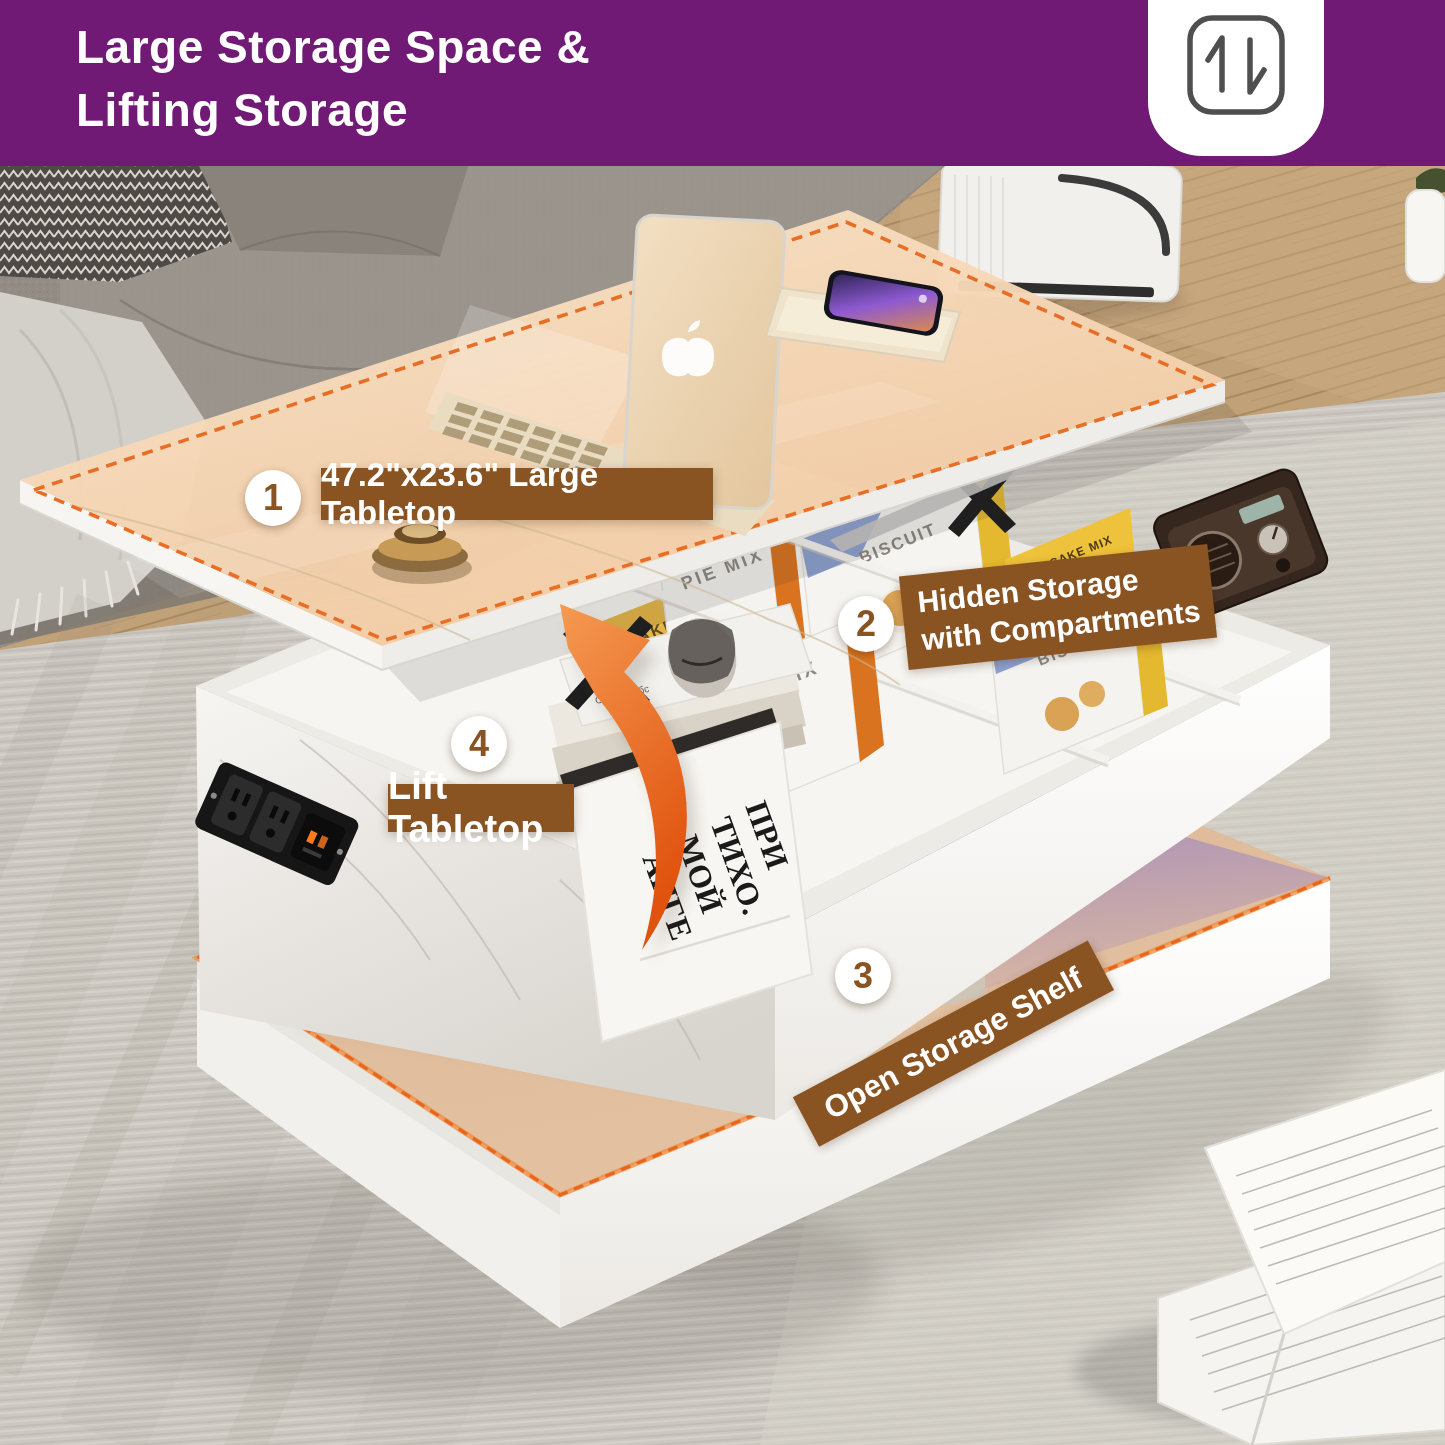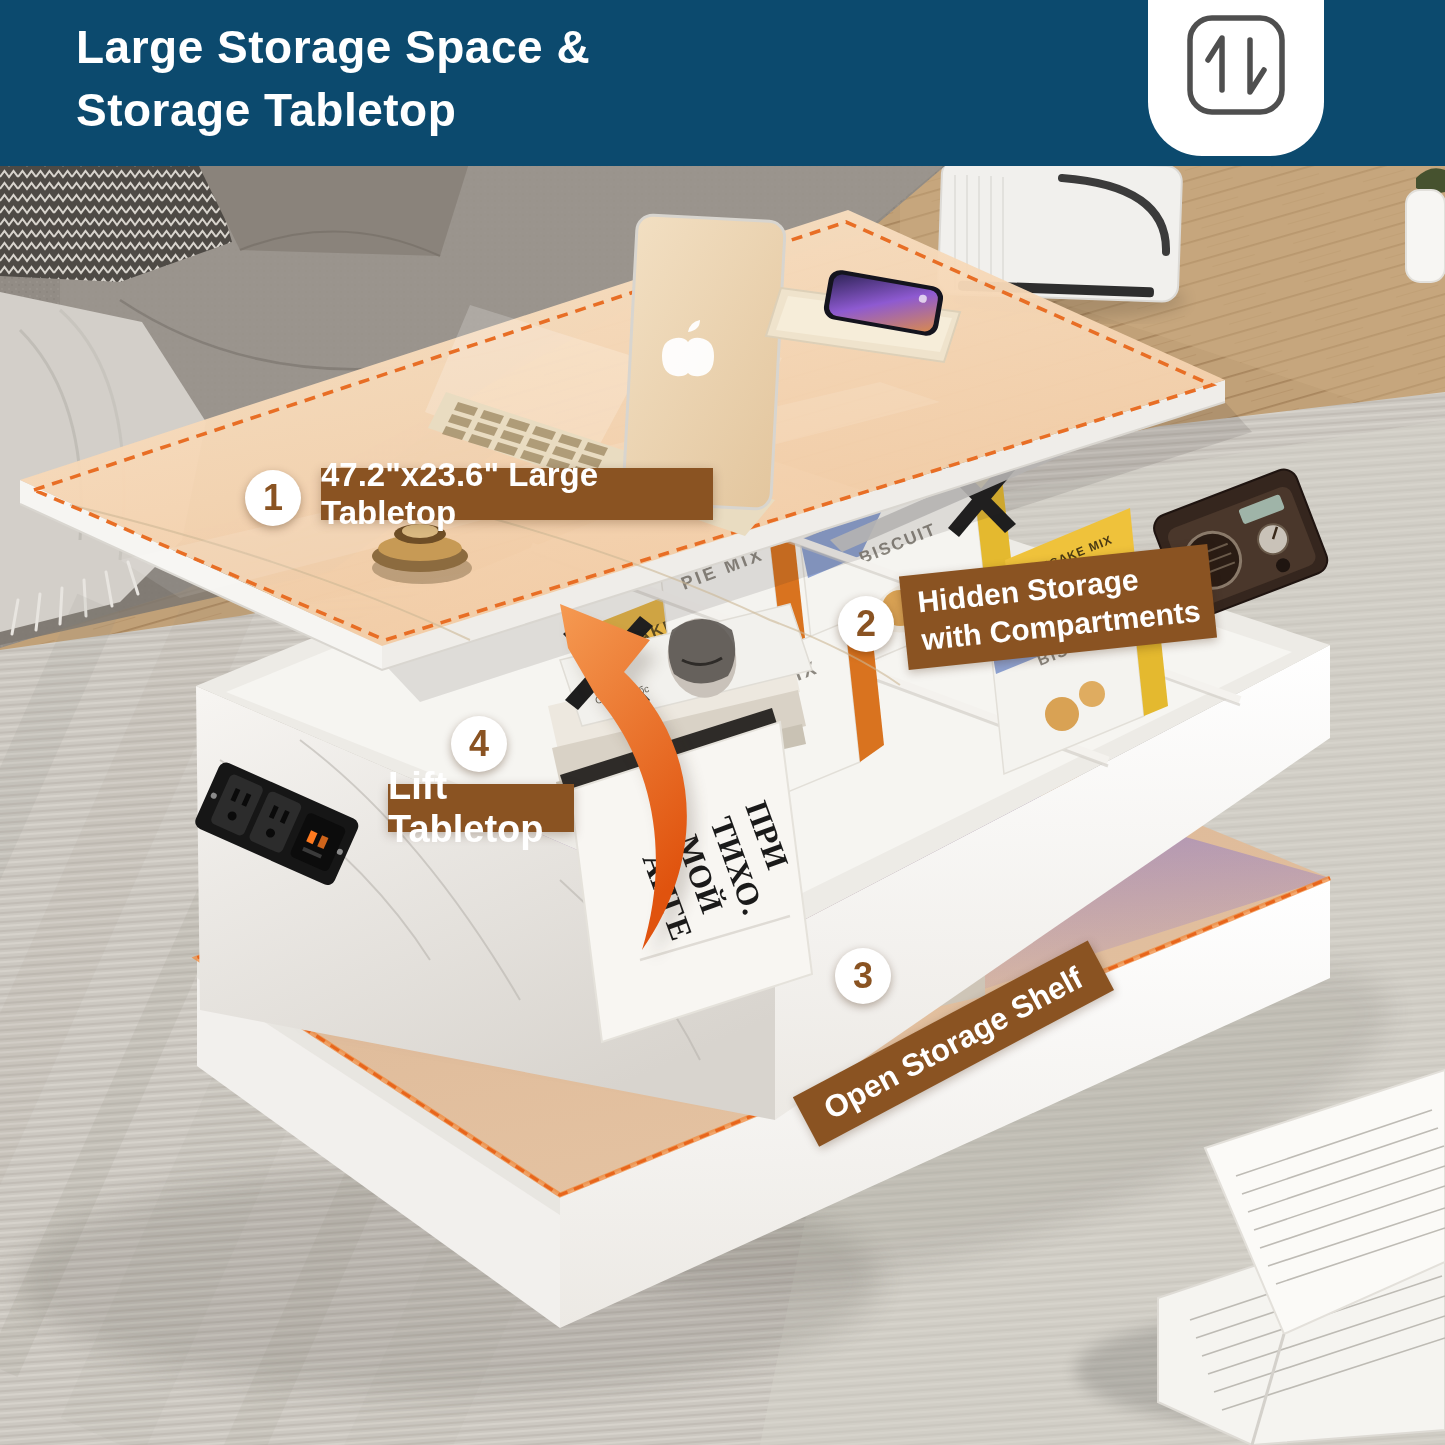--- a/index.html
+++ b/index.html
@@ -1,20 +1,20 @@
 <!DOCTYPE html>
 <html><head>
 <meta charset="utf-8">
 <style>
   html,body{margin:0;padding:0;background:#fff;}
   body{width:1445px;height:1445px;font-family:"Liberation Sans",sans-serif;}
   .stage{position:relative;width:1445px;height:1445px;overflow:hidden;background:#C9C5BE;}
   svg.scene{position:absolute;left:0;top:0;z-index:1;}
   
-  .hdr{position:absolute;left:0;top:0;width:1445px;height:166px;background:#0c4a6e;z-index:3;}
+  .hdr{position:absolute;left:0;top:0;width:1445px;height:166px;background:#701a75;z-index:3;}
   .hdr-title{position:absolute;left:76px;top:16px;color:#FFFFFF;font-size:46px;font-weight:bold;
              line-height:1.38;letter-spacing:.5px;white-space:pre-line;}
   .hdr-tab{position:absolute;left:1148px;top:0;width:176px;height:156px;background:#FFFFFF;
            border-radius:0 0 54px 54px;z-index:4;display:flex;justify-content:center;}
   
   .num{position:absolute;width:56px;height:56px;border-radius:50%;background:#FFFFFF;color:#8A5322;
        font-weight:bold;font-size:36px;display:flex;align-items:center;justify-content:center;
        z-index:6;box-shadow:0 3px 8px rgba(60,30,0,.35);}
   .tag{position:absolute;background:#8A5322;color:#FFFFFF;font-weight:bold;z-index:5;
        display:flex;align-items:center;justify-content:center;box-shadow:0 3px 10px rgba(60,30,0,.28);}
@@ -397,21 +397,21 @@
       </g>
     </g>
 
     <g>
       <path d="M566 612 L652 648 L628 678 C700 748 712 856 646 952 C676 854 656 764 600 702 L574 656 Z" fill="#3A2A1A" opacity="0.2" transform="translate(6,8)" filter="url(#blur8)"></path>
       <path d="M560 604 L650 640 L624 672 C698 742 710 852 642 950 C672 852 652 760 596 696 L568 648 Z" fill="url(#arrowGrad)"></path>
     </g>
   </svg>
 
   <div class="hdr">
-    <div class="hdr-title"><span>Large Storage Space &amp;</span><br><span>Storage Tabletop</span></div>
+    <div class="hdr-title"><span>Large Storage Space &amp;</span><br><span>Lifting Storage</span></div>
   </div>
   <div class="hdr-tab">
     <svg width="104" height="110" viewBox="0 0 104 110" style="margin-top:12px">
       <rect x="6" y="6" width="92" height="94" rx="22" fill="none" stroke="#4F4F4F" stroke-width="5.5"></rect>
       <g stroke="#4F4F4F" stroke-width="5.5" fill="none" stroke-linecap="round" stroke-linejoin="round">
         <path d="M38 78 L38 26 L24 48"></path>
         <path d="M66 28 L66 80 L80 58"></path>
       </g>
     </svg>
   </div>

